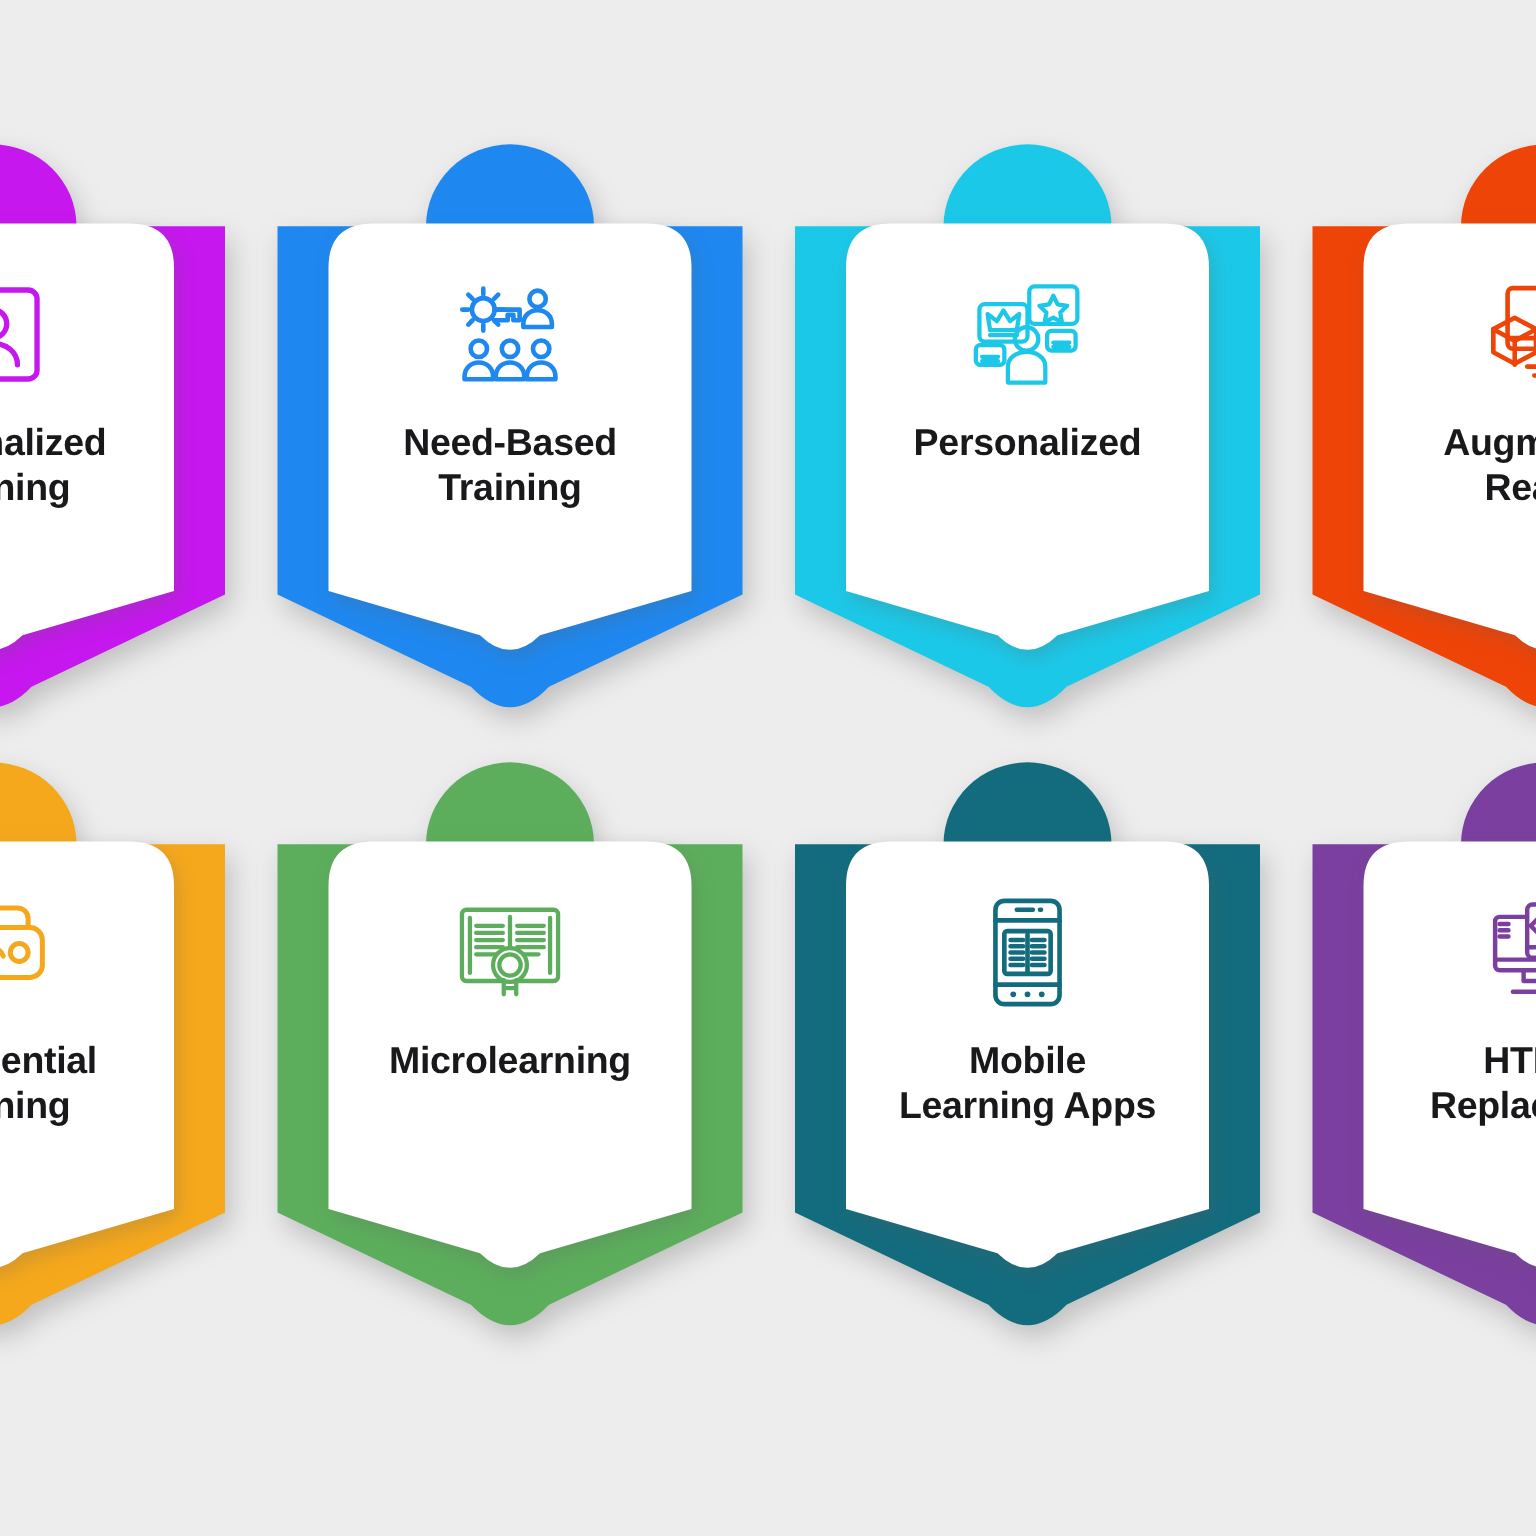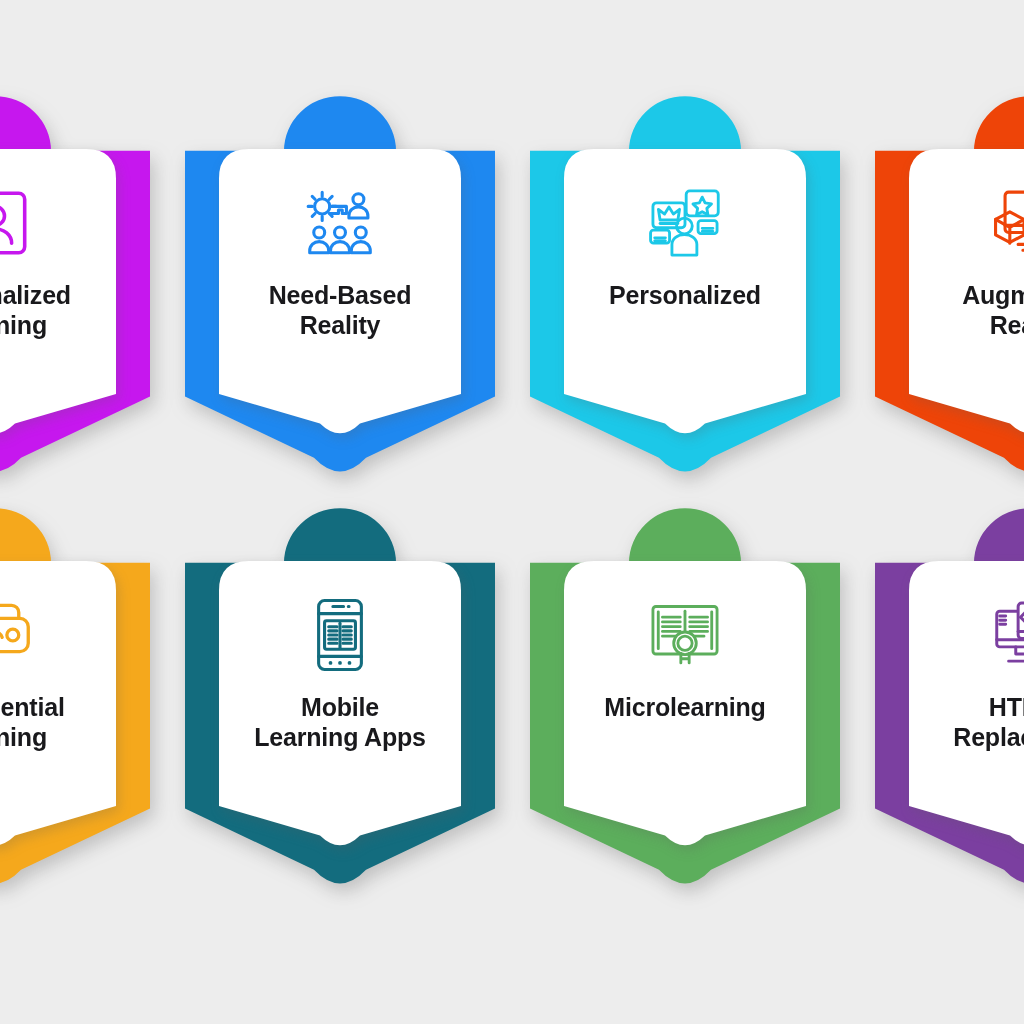--- a/index.html
+++ b/index.html
@@ -153,21 +153,21 @@
 
       <circle cx="14.5" cy="40" r="4.6"></circle>
       <path d="M6.5 55.5c0-4.6 3.6-7.8 8-7.8s8 3.2 8 7.8v1.6h-16z"></path>
       <circle cx="32" cy="40" r="4.6"></circle>
       <path d="M24 55.5c0-4.6 3.6-7.8 8-7.8s8 3.2 8 7.8v1.6H24z"></path>
       <circle cx="49.5" cy="40" r="4.6"></circle>
       <path d="M41.5 55.5c0-4.6 3.6-7.8 8-7.8s8 3.2 8 7.8v1.6h-16z"></path>
     </svg>
           </div>
           <div class="label">Need-Based
-Reality</div>
+Training</div>
         </div>
       </div>
       <div class="cell">
         <div class="badge">
           <svg viewBox="0 0 310 395" preserveAspectRatio="none">
             <path d="M0 48H99A56 56 0 0 1 211 48H310V300L181 363Q155 391 129 363L0 300Z" fill="#1cc8e8"></path>
           </svg>
         </div>
         <div class="card">
           <svg viewBox="0 0 242 302" preserveAspectRatio="none">
@@ -241,20 +241,47 @@
     <svg viewBox="0 0 64 64" fill="none" stroke="currentColor" stroke-width="2.8" stroke-linecap="round" stroke-linejoin="round">
       <rect x="4" y="18" width="56" height="28" rx="7"></rect>
       <path d="M26 34c2-6 10-6 12 0"></path>
       <circle cx="17" cy="32" r="5"></circle>
       <circle cx="47" cy="32" r="5"></circle>
       <path d="M12 18V13a6 6 0 016-6h28a6 6 0 016 6v5"></path>
     </svg>
           </div>
           <div class="label">Experiential
 Learning</div>
+        </div>
+      </div>
+      <div class="cell">
+        <div class="badge">
+          <svg viewBox="0 0 310 395" preserveAspectRatio="none">
+            <path d="M0 48H99A56 56 0 0 1 211 48H310V300L181 363Q155 391 129 363L0 300Z" fill="#5cae5c"></path>
+          </svg>
+        </div>
+        <div class="card">
+          <svg viewBox="0 0 242 302" preserveAspectRatio="none">
+            <path d="M0 30Q0 0 30 0H212Q242 0 242 30V250L141 280Q121 300 101 280L0 250Z" fill="#ffffff"></path>
+          </svg>
+        </div>
+        <div class="content">
+          <div class="icon" style="color: rgb(92, 174, 92);">
+    <svg viewBox="0 0 64 64" fill="none" stroke="currentColor" stroke-width="2.4" stroke-linecap="round" stroke-linejoin="round">
+      <rect x="5" y="8" width="54" height="40" rx="2.5"></rect>
+      <path d="M32 12v30"></path>
+      <path d="M9.5 12.5v31M54.5 12.5v31"></path>
+      <path d="M13 17h15M13 21h15M13 25h15M13 29h15M13 33h12"></path>
+      <path d="M36 17h15M36 21h15M36 25h15M36 29h15M36 33h12"></path>
+      <circle cx="32" cy="39" r="9.5" fill="#ffffff"></circle>
+      <circle cx="32" cy="39" r="6"></circle>
+      <path d="M28.5 47.5v8M35.5 47.5v8M28.5 52h7"></path>
+    </svg>
+          </div>
+          <div class="label">Microlearning</div>
         </div>
       </div>
       <div class="cell">
         <div class="badge">
           <svg viewBox="0 0 310 395" preserveAspectRatio="none">
             <path d="M0 48H99A56 56 0 0 1 211 48H310V300L181 363Q155 391 129 363L0 300Z" fill="#136c7e"></path>
           </svg>
         </div>
         <div class="card">
           <svg viewBox="0 0 242 302" preserveAspectRatio="none">
@@ -276,47 +303,20 @@
       <path d="M34.5 25h7M34.5 28.5h7M34.5 32h7M34.5 35.5h7M34.5 39h7"></path>
     </svg>
           </div>
           <div class="label">Mobile
 Learning Apps</div>
         </div>
       </div>
       <div class="cell">
         <div class="badge">
           <svg viewBox="0 0 310 395" preserveAspectRatio="none">
-            <path d="M0 48H99A56 56 0 0 1 211 48H310V300L181 363Q155 391 129 363L0 300Z" fill="#5cae5c"></path>
-          </svg>
-        </div>
-        <div class="card">
-          <svg viewBox="0 0 242 302" preserveAspectRatio="none">
-            <path d="M0 30Q0 0 30 0H212Q242 0 242 30V250L141 280Q121 300 101 280L0 250Z" fill="#ffffff"></path>
-          </svg>
-        </div>
-        <div class="content">
-          <div class="icon" style="color: rgb(92, 174, 92);">
-    <svg viewBox="0 0 64 64" fill="none" stroke="currentColor" stroke-width="2.4" stroke-linecap="round" stroke-linejoin="round">
-      <rect x="5" y="8" width="54" height="40" rx="2.5"></rect>
-      <path d="M32 12v30"></path>
-      <path d="M9.5 12.5v31M54.5 12.5v31"></path>
-      <path d="M13 17h15M13 21h15M13 25h15M13 29h15M13 33h12"></path>
-      <path d="M36 17h15M36 21h15M36 25h15M36 29h15M36 33h12"></path>
-      <circle cx="32" cy="39" r="9.5" fill="#ffffff"></circle>
-      <circle cx="32" cy="39" r="6"></circle>
-      <path d="M28.5 47.5v8M35.5 47.5v8M28.5 52h7"></path>
-    </svg>
-          </div>
-          <div class="label">Microlearning</div>
-        </div>
-      </div>
-      <div class="cell">
-        <div class="badge">
-          <svg viewBox="0 0 310 395" preserveAspectRatio="none">
             <path d="M0 48H99A56 56 0 0 1 211 48H310V300L181 363Q155 391 129 363L0 300Z" fill="#7b3fa0"></path>
           </svg>
         </div>
         <div class="card">
           <svg viewBox="0 0 242 302" preserveAspectRatio="none">
             <path d="M0 30Q0 0 30 0H212Q242 0 242 30V250L141 280Q121 300 101 280L0 250Z" fill="#ffffff"></path>
           </svg>
         </div>
         <div class="content">
           <div class="icon" style="color: rgb(123, 63, 160);">

